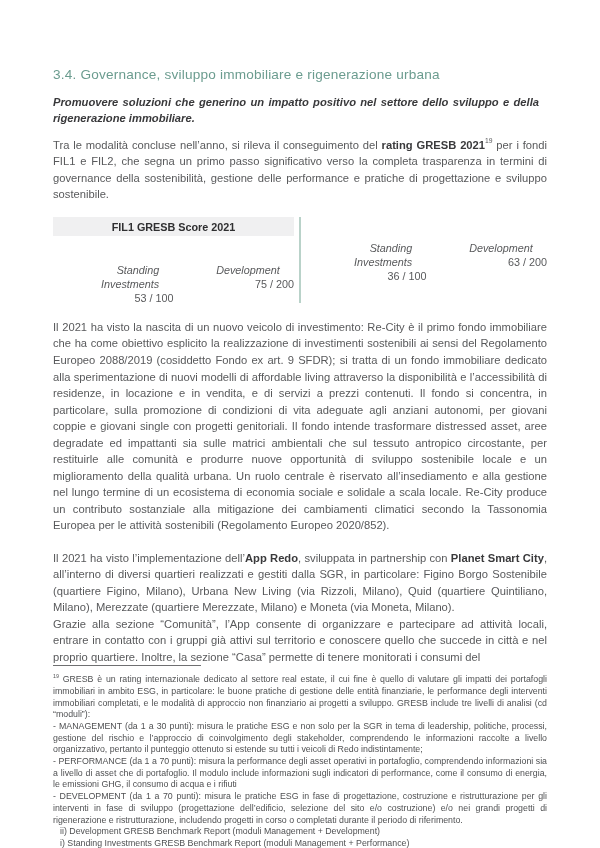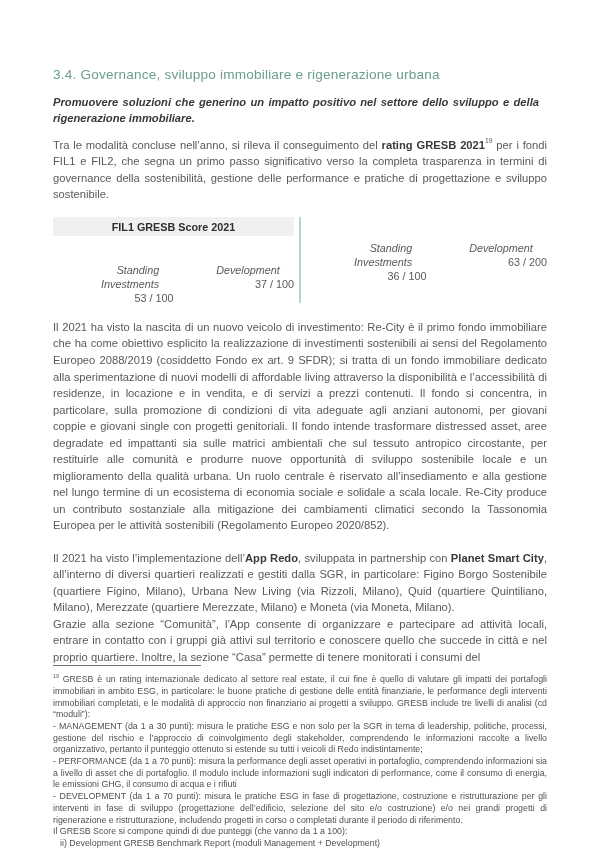--- a/index.html
+++ b/index.html
@@ -144,21 +144,21 @@
 
     <div class="gresb-panel">
       <div class="gresb-panel-header">FIL1 GRESB Score 2021</div>
       <div class="gresb-panel-body">
         <div class="score-cell">
           <span class="score-label">Standing Investments</span>
           <span class="score-value">53 / 100</span>
         </div>
         <div class="score-cell">
           <span class="score-label">Development</span>
-          <span class="score-value">37 / 100</span>
+          <span class="score-value">75 / 200</span>
         </div>
       </div>
     </div>
 
     <div class="gresb-panel">
       <div class="gresb-panel-body">
         <div class="score-cell">
           <span class="score-label">Standing Investments</span>
           <span class="score-value">36 / 100</span>
         </div>
@@ -174,19 +174,18 @@
 
   <p class="body-par tight"><span>Il 2021 ha visto l’implementazione dell’</span><span class="b">App Redo</span><span>, sviluppata in partnership con </span><span class="b">Planet Smart City</span><span>, all’interno di diversi quartieri realizzati e gestiti dalla SGR, in particolare: Figino Borgo Sostenibile (quartiere Figino, Milano), Urbana New Living (via Rizzoli, Milano), Quid (quartiere Quintiliano, Milano), Merezzate (quartiere Merezzate, Milano) e Moneta (via Moneta, Milano).</span></p>
   <p class="body-par tight"><span>Grazie alla sezione “Comunità”, l’App consente di organizzare e partecipare ad attività locali, entrare in contatto con i gruppi già attivi sul territorio e conoscere quello che succede in città e nel proprio quartiere. Inoltre, la sezione “Casa” permette di tenere monitorati i consumi del</span></p>
 
   <div class="footnote-block">
     <hr class="footnote-separator">
     <p class="footnote-par"><sup>19</sup><span> GRESB è un rating internazionale dedicato al settore </span><span class="i">real estate</span><span>, il cui fine è quello di valutare gli impatti dei portafogli immobiliari in ambito ESG, in particolare: le buone pratiche di gestione delle entità finanziarie, le performance degli interventi immobiliari completati, e le modalità di approccio non finanziario ai progetti a sviluppo. GRESB include tre livelli di analisi (cd “moduli”):</span></p>
     <p class="footnote-par"><span>- MANAGEMENT (da 1 a 30 punti): misura le pratiche ESG e non solo per la SGR in tema di leadership, politiche, processi, gestione del rischio e l’approccio di coinvolgimento degli stakeholder, comprendendo le informazioni raccolte a livello organizzativo, pertanto il punteggio ottenuto si estende su tutti i veicoli di Redo indistintamente;</span></p>
     <p class="footnote-par"><span>- PERFORMANCE (da 1 a 70 punti): misura la performance degli asset operativi in portafoglio, comprendendo informazioni sia a livello di asset che di portafoglio. Il modulo include informazioni sugli indicatori di performance, come il consumo di energia, le emissioni GHG, il consumo di acqua e i rifiuti</span></p>
     <p class="footnote-par"><span>- DEVELOPMENT (da 1 a 70 punti): misura le pratiche ESG in fase di progettazione, costruzione e ristrutturazione per gli interventi in fase di sviluppo (progettazione dell’edificio, selezione del sito e/o costruzione) e/o nei grandi progetti di rigenerazione e ristrutturazione, includendo progetti in corso o completati durante il periodo di riferimento.</span></p>
-    <p class="footnote-par"><span>Il GRESB Score si compone quindi di due punteggi (che vanno da 1 a 100):</span></p>
     <p class="footnote-par indented"><span>ii) </span><span class="i">Development GRESB Benchmark Report</span><span> (moduli </span><span class="i">Management + Development</span><span>)</span></p>
     <p class="footnote-par indented"><span>i) </span><span class="i">Standing Investments GRESB Benchmark Report</span><span> (moduli </span><span class="i">Management + Performance</span><span>)</span></p>
     <div class="page-number">26</div>
   </div>
 
 </div>
 
 </body></html>

